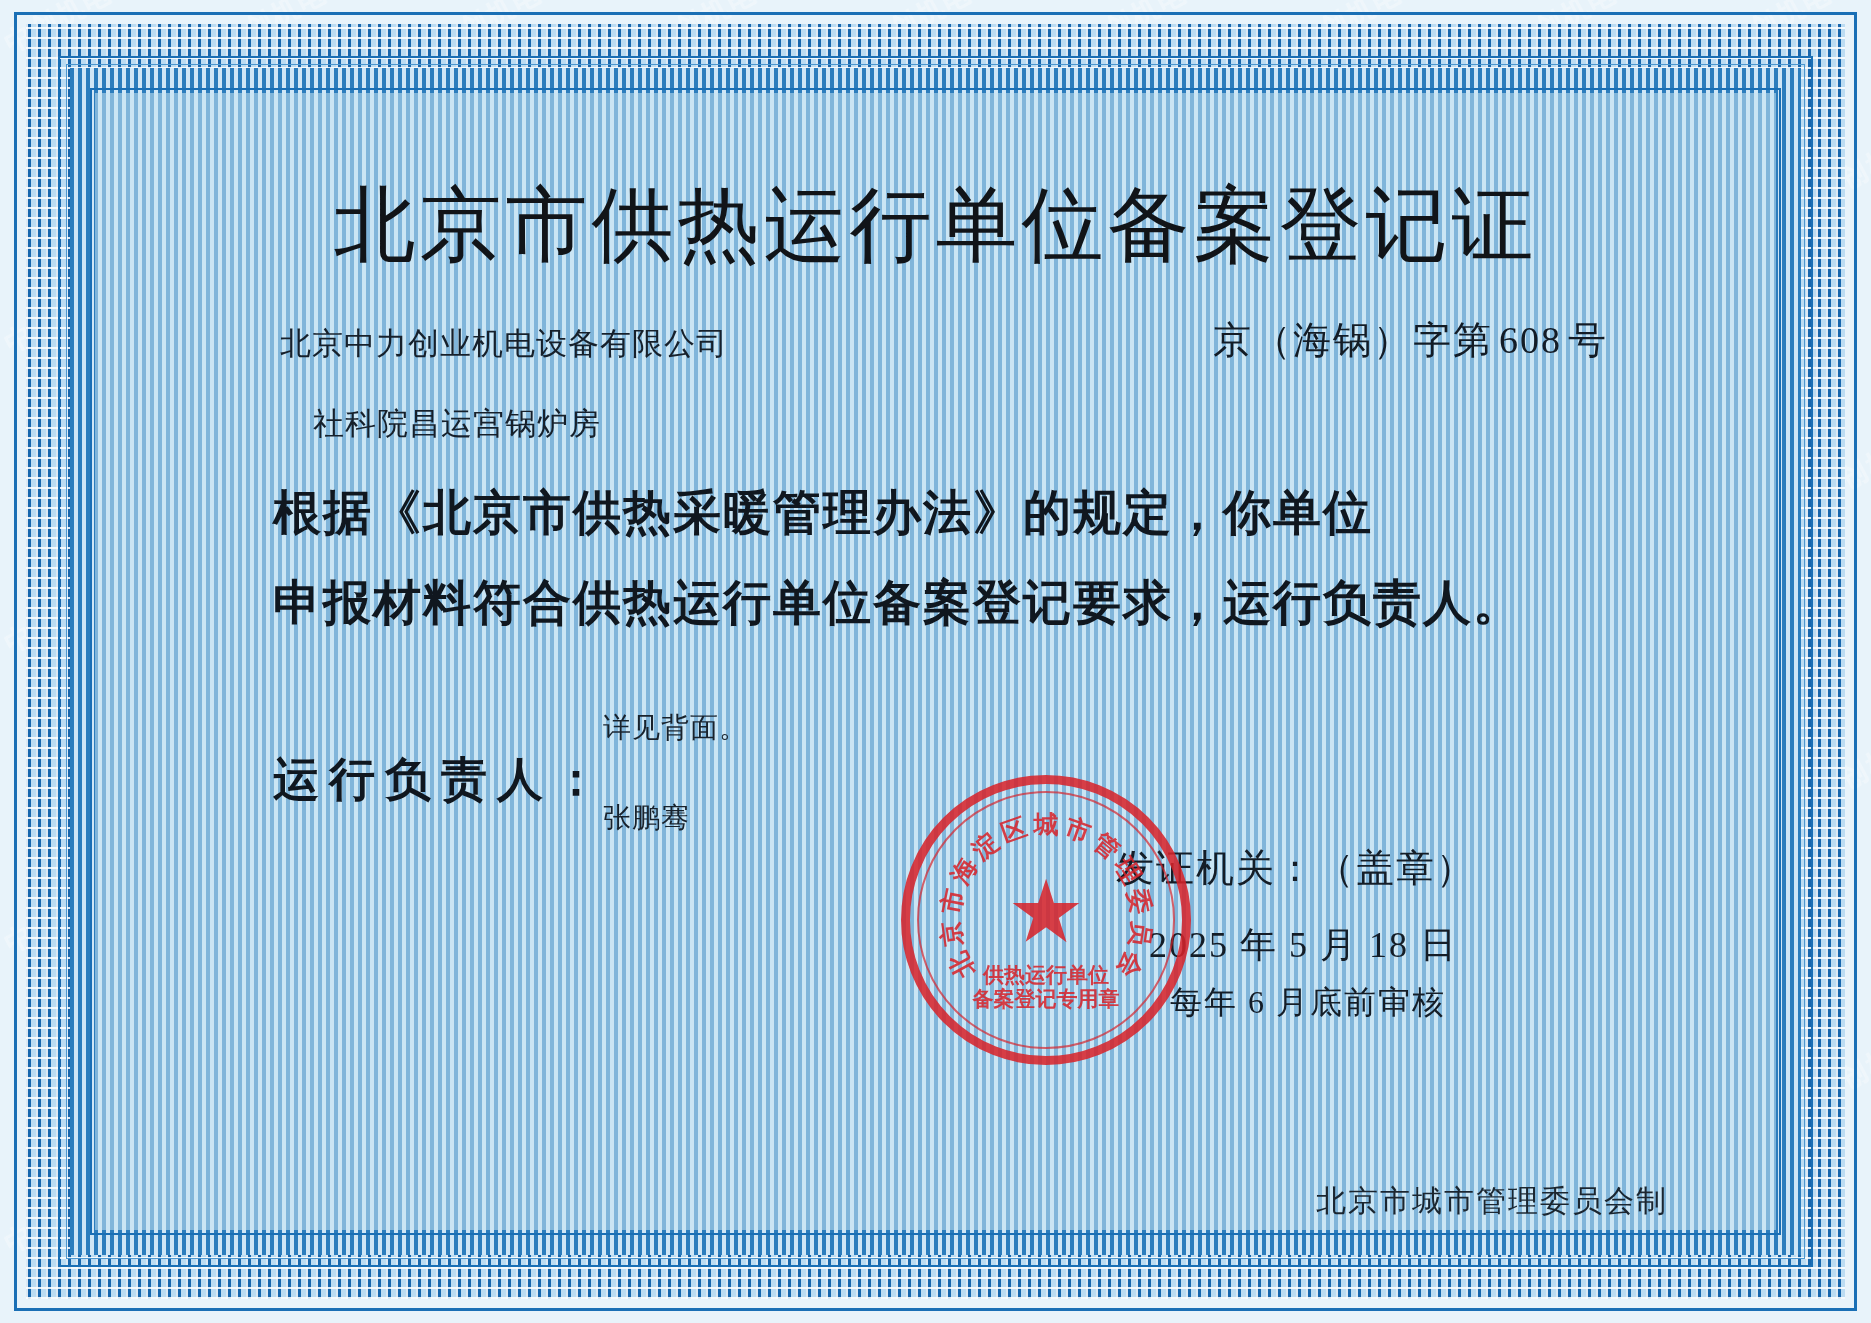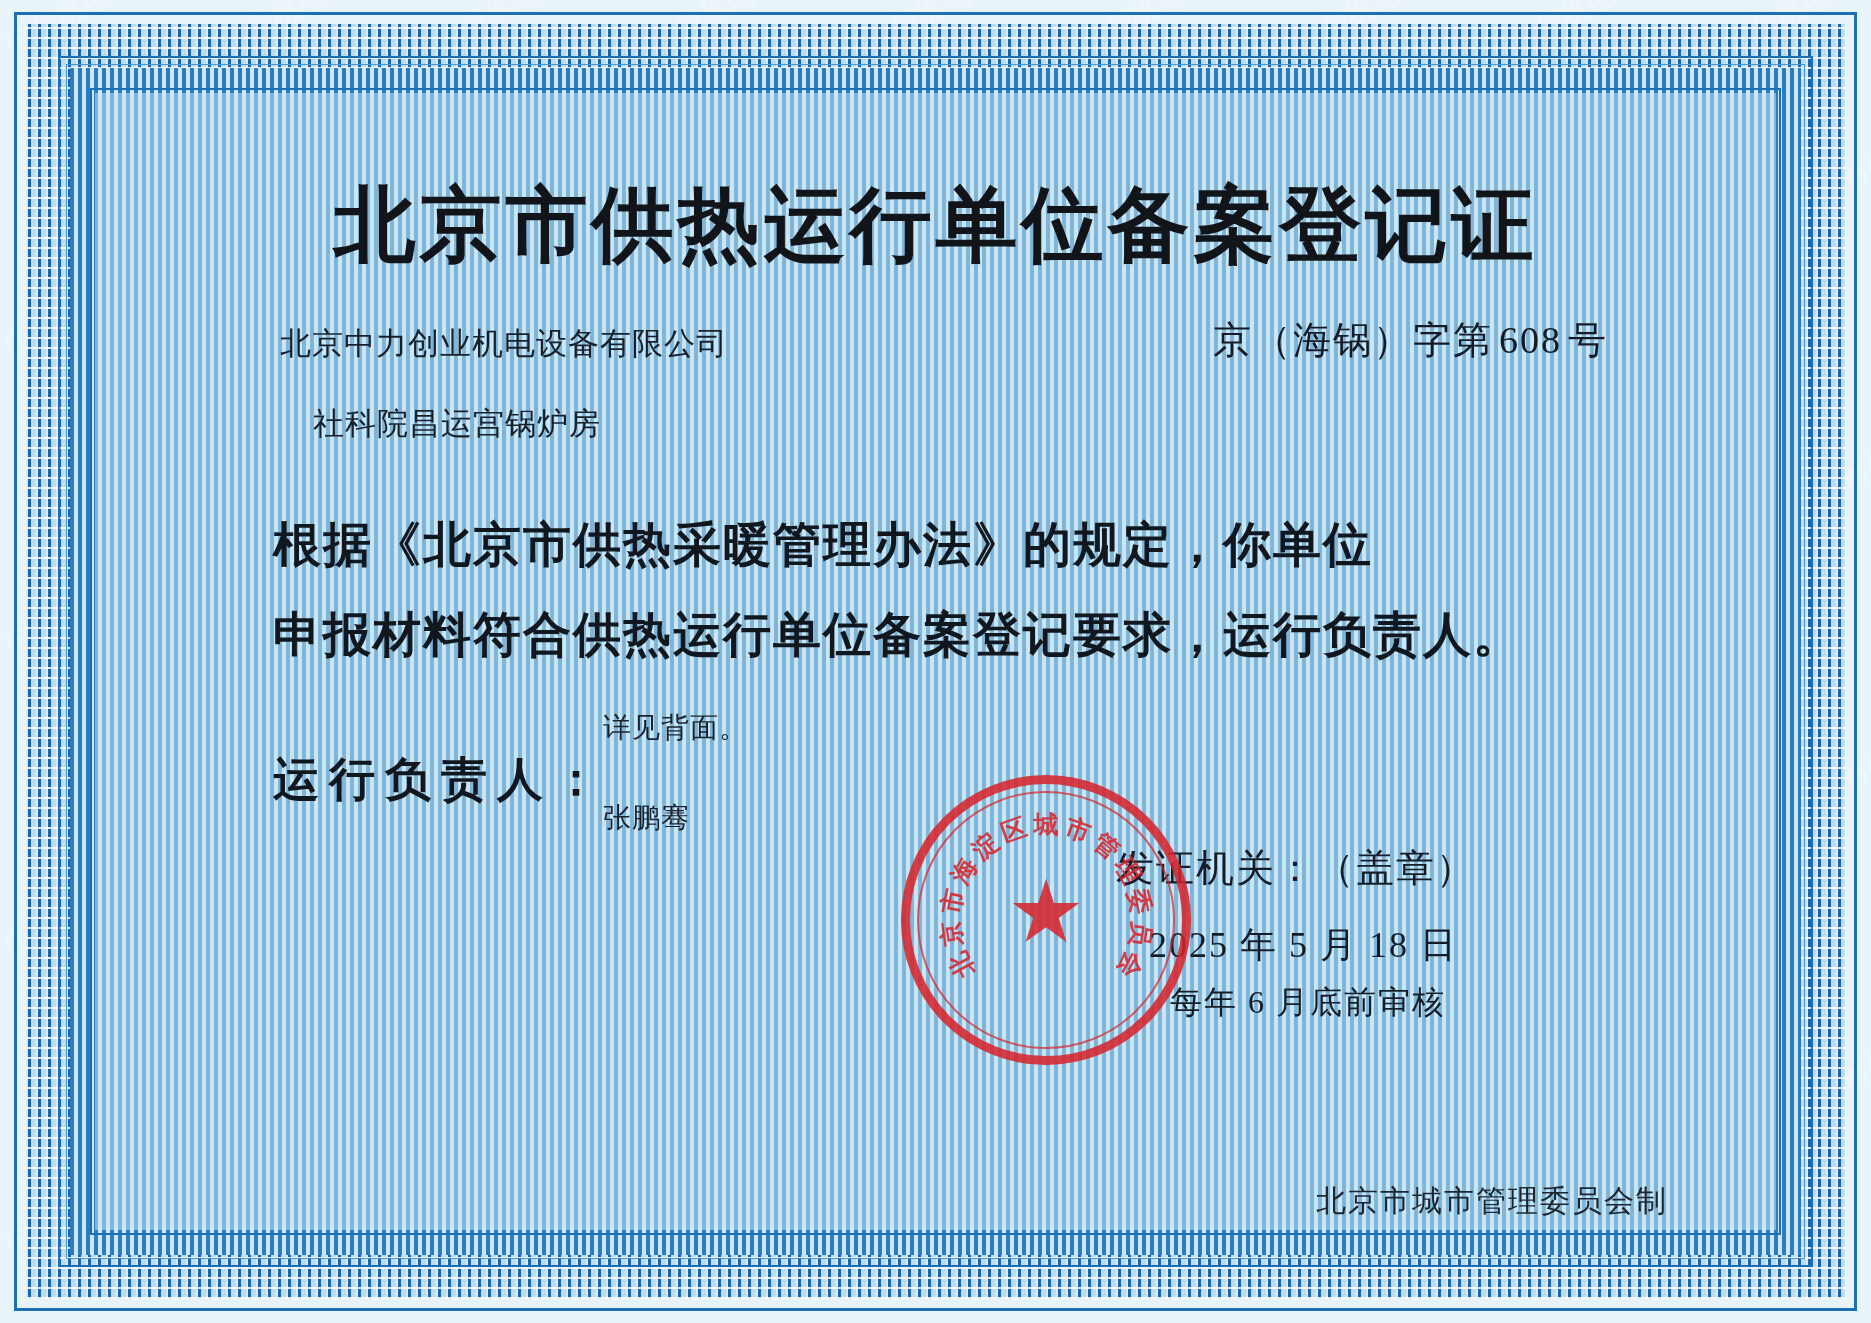--- a/index.html
+++ b/index.html
@@ -137,21 +137,21 @@
   }
 
   
   .title {
     position: absolute;
     left: 0;
     right: 0;
     top: 78px;
     text-align: center;
     font-size: 82px;
-    font-weight: bold;
+    font-weight: normal;
     letter-spacing: 4px;
     color: #111418;
     font-family: "DejaVu Sans", "Liberation Sans", sans-serif;
     white-space: nowrap;
   }
 
   
   .company-name {
     position: absolute;
     left: 185px;
@@ -189,21 +189,20 @@
   .body-line {
     position: absolute;
     left: 178px;
     right: 120px;
     font-size: 48px;
     font-weight: bold;
     color: #10171f;
     letter-spacing: 2px;
     white-space: nowrap;
     font-family: "DejaVu Sans", "Liberation Sans", sans-serif;
-    margin-top: 32px;
   }
   .body-line-1 { top: 388px; }
   .body-line-2 { top: 478px; }
 
   
   .field-label {
     position: absolute;
     left: 178px;
     font-size: 46px;
     font-weight: bold;
@@ -455,18 +454,22 @@
           <span style="transform: rotate(-19.6667deg) translate(-50%, -112px) rotate(0deg); transform-origin: 0px 0px;">区</span>
           <span style="transform: rotate(0deg) translate(-50%, -112px) rotate(0deg); transform-origin: 0px 0px;">城</span>
           <span style="transform: rotate(19.6667deg) translate(-50%, -112px) rotate(0deg); transform-origin: 0px 0px;">市</span>
           <span style="transform: rotate(39.3333deg) translate(-50%, -112px) rotate(0deg); transform-origin: 0px 0px;">管</span>
           <span style="transform: rotate(59deg) translate(-50%, -112px) rotate(0deg); transform-origin: 0px 0px;">理</span>
           <span style="transform: rotate(78.6667deg) translate(-50%, -112px) rotate(0deg); transform-origin: 0px 0px;">委</span>
           <span style="transform: rotate(98.3333deg) translate(-50%, -112px) rotate(0deg); transform-origin: 0px 0px;">员</span>
           <span style="transform: rotate(118deg) translate(-50%, -112px) rotate(0deg); transform-origin: 0px 0px;">会</span>
         </div>
       <div class="star">★</div>
+      <div class="seal-bottom-text">
+        <div>供热运行单位</div>
+        <div>备案登记专用章</div>
+      </div>
     </div>
 
     <div class="footer">北京市城市管理委员会制</div>
 
   </div>
 </div>
 
 </body></html>

